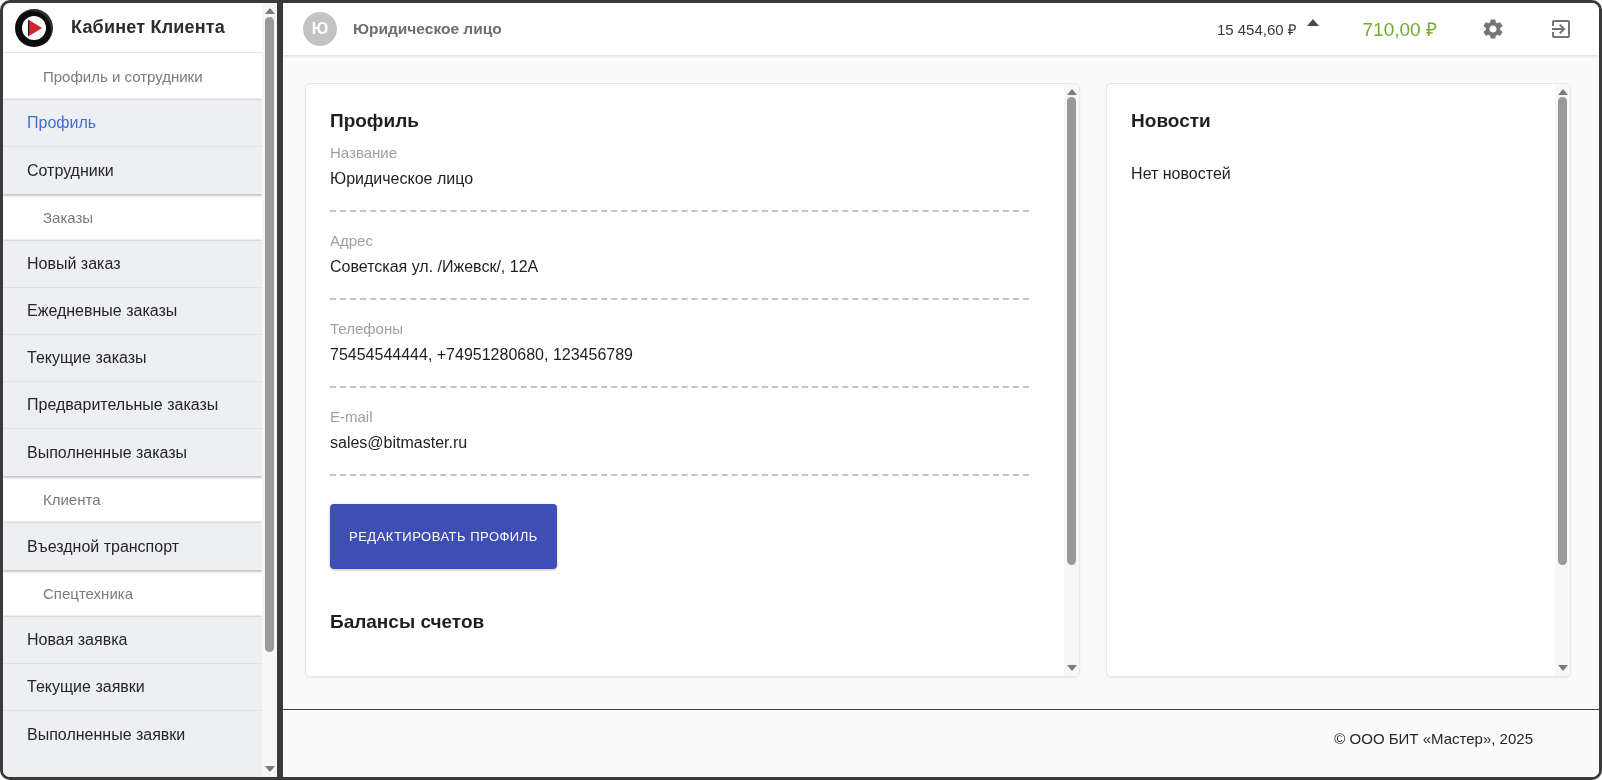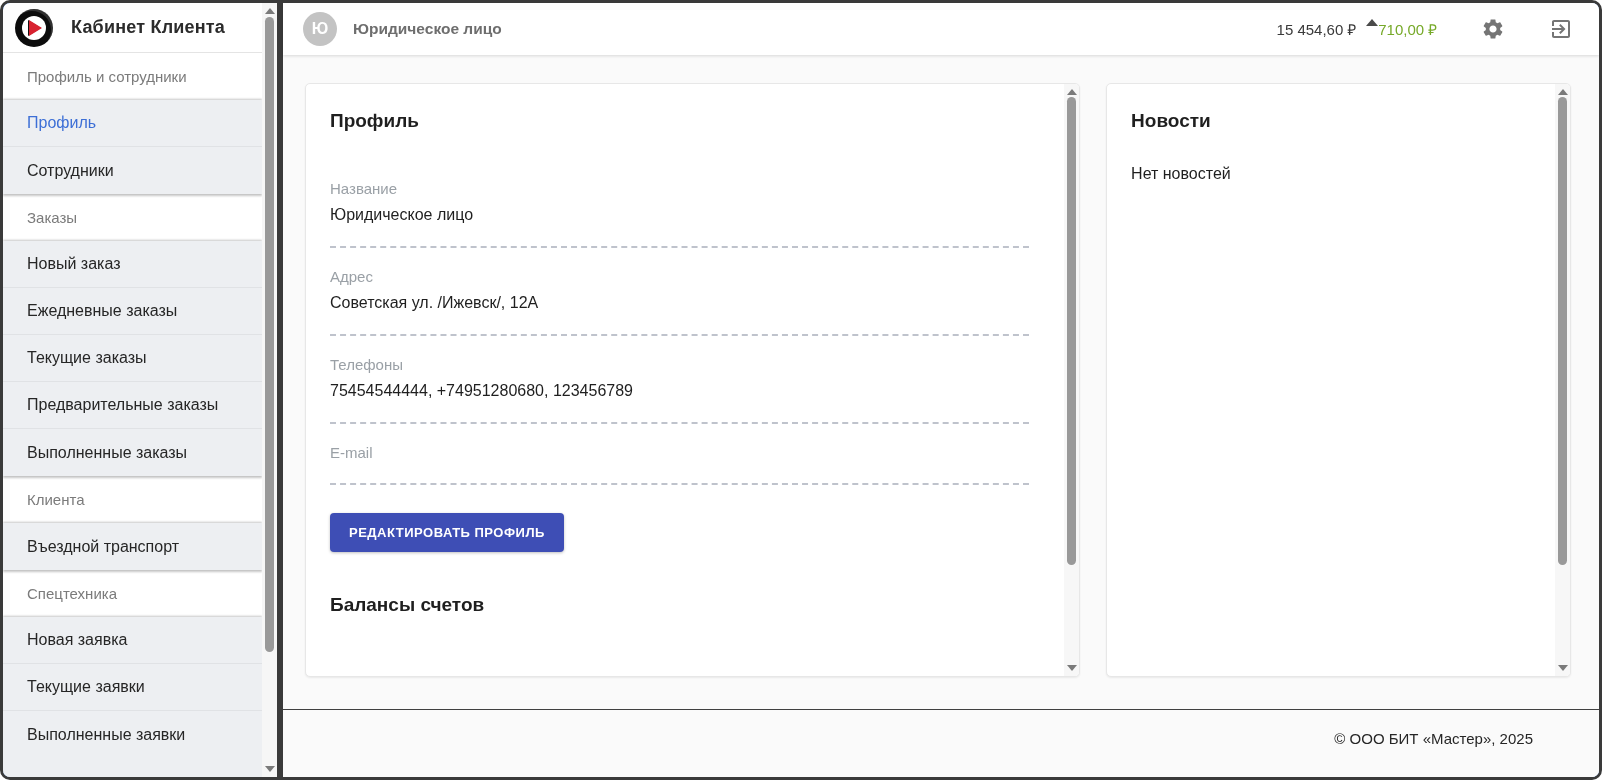--- a/index.html
+++ b/index.html
@@ -13,21 +13,21 @@
   .sidebar { width:259px; background:#fff; display:flex; flex-direction:column; flex-shrink:0; }
   .sidebar-header { height:50px; display:flex; align-items:center; padding:0 12px; border-bottom:1px solid #e4e4e4; flex-shrink:0; }
   .logo { width:38px; height:38px; border-radius:50%; background:#0c0c0c; position:relative; flex-shrink:0;
           box-shadow: inset -2px 2px 0 rgba(255,255,255,.15); }
   .logo .inner { position:absolute; left:7px; top:7px; width:24px; height:24px; background:#fff; border-radius:50%; }
   .logo .tri { position:absolute; left:14px; top:11px; width:0; height:0;
                border-left:13px solid #d8222f; border-top:8px solid transparent; border-bottom:8px solid transparent;
                filter: drop-shadow(-1px 0 0 #111); }
   .app-title { margin-left:18px; font-size:18px; font-weight:700; color:#2b2b2b; letter-spacing:.2px; }
   .sidebar-nav { flex:1; display:flex; flex-direction:column; overflow:hidden; }
-  .nav-header { height:47px; display:flex; align-items:center; padding-left:24px; color:#7b7b7b; font-size:15px; background:#fff; flex-shrink:0; }
+  .nav-header { height:47px; display:flex; align-items:center; padding-left:40px; color:#7b7b7b; font-size:15px; background:#fff; flex-shrink:0; }
   .nav-group { background:#edeff2; box-shadow:0 -1px 2px rgba(0,0,0,.22), 0 2px 2px rgba(0,0,0,.22); position:relative; z-index:1; flex-shrink:0; }
   .nav-group.grow { flex:1; }
   .nav-item { height:47px; display:flex; align-items:center; padding-left:24px; font-size:16px; color:#262626; cursor:pointer; border-bottom:1px solid rgba(0,0,0,.05); }
   .nav-item:last-child { border-bottom:none; }
   .nav-item.active { color:#3d6fd6; }
   
   .v-scroll { width:15px; background:#f6f6f6; position:relative; flex-shrink:0; }
   .sb-arrow { position:absolute; left:50%; transform:translateX(-50%); width:0; height:0; cursor:pointer; }
   .sb-arrow.up { top:5px; border-left:5px solid transparent; border-right:5px solid transparent; border-bottom:6px solid #7a7a7a; }
   .sb-arrow.down { bottom:5px; border-left:5px solid transparent; border-right:5px solid transparent; border-top:6px solid #7a7a7a; }
@@ -37,44 +37,44 @@
   
   .main { flex:1; display:flex; flex-direction:column; background:#fafafa; min-width:0; }
   .topbar { height:52px; background:#fff; display:flex; align-items:center; padding:0 22px 0 20px;
             box-shadow:0 1px 3px rgba(0,0,0,.14); position:relative; z-index:3; flex-shrink:0; }
   .avatar { width:34px; height:34px; border-radius:50%; background:#c3c3c3; color:#fff; font-weight:700; font-size:16px;
             display:flex; align-items:center; justify-content:center; flex-shrink:0; }
   .topbar-title { margin-left:16px; color:#6e6e6e; font-weight:700; font-size:15.5px; }
   .flex-spacer { flex:1; }
   .balance-main { display:flex; align-items:flex-start; color:#3a3a3a; font-size:15px; cursor:pointer; }
   .caret-up { width:0; height:0; border-left:6px solid transparent; border-right:6px solid transparent; border-bottom:7px solid #4a4a4a; margin-left:10px; }
-  .balance-bonus { color:#76a928; font-size:15px; }
+  .balance-bonus { color:#76a928; font-size:19px; margin-left:44px; }
   .icon-btn { background:none; border:none; cursor:pointer; display:flex; align-items:center; padding:4px; }
   .icon-btn.gear { margin-left:40px; }
   .icon-btn.exit { margin-left:36px; }
   .icon-btn svg { fill:#757575; }
   
   .content { flex:1; display:flex; gap:26px; padding:28px 28px 32px 22px; min-height:0; }
   .card { background:#fff; border:1px solid #e7e7e7; border-radius:5px; box-shadow:0 1px 2px rgba(0,0,0,.07);
           position:relative; overflow:hidden; }
   .profile-card { flex:1.67; }
   .news-card { flex:1; }
   .card .v-scroll { position:absolute; right:0; top:0; bottom:0; background:#f7f7f7; }
   .card-sb .sb-thumb { top:13px; height:79%; }
   .card-inner { padding:26px 50px 10px 24px; height:100%; }
   .card-title { font-size:19px; color:#1f1f1f; }
   
   .field { margin-top:20px; }
-  .field:first-of-type { margin-top:48px; }
+  .field:first-of-type { margin-top:12px; }
   .f-label { color:#9aa0a6; font-size:15px; }
   .f-value { color:#1f1f1f; font-size:16px; margin-top:9px; }
   .dashed { border:none; border-top:2px dashed #bfc3cc; margin-top:22px; }
   .edit-btn { margin-top:28px; background:#3e4eb5; color:#fff; border:none; border-radius:4px;
-              font-family:"Liberation Sans", sans-serif; font-size:13px; font-weight:700; letter-spacing:.5px;
-              padding:12px 19px; cursor:pointer; box-shadow:0 1px 3px rgba(0,0,0,.25); }
+              font-family:"Liberation Sans", sans-serif; font-size:13px; font-weight:400; letter-spacing:.5px;
+              padding:25px 19px; cursor:pointer; box-shadow:0 1px 3px rgba(0,0,0,.25); }
   .balances-title { font-size:19px; color:#1f1f1f; margin-top:42px; }
   
   .news-empty { margin-top:33px; font-size:16px; color:#1f1f1f; }
   
   .footer { border-top:1px solid #404040; background:#fafafa; padding:20px 66px 30px; text-align:right;
             font-size:15px; color:#262626; flex-shrink:0; }
 </style>
 </head>
 <body>
 
@@ -165,20 +165,21 @@
           <hr class="dashed">
 
           <div class="field">
             <div class="f-label">Телефоны</div>
             <div class="f-value">75454544444, +74951280680, 123456789</div>
           </div>
           <hr class="dashed">
 
           <div class="field">
             <div class="f-label">E-mail</div>
+            <div class="f-value">sales@bitmaster.ru</div>
           </div>
           <hr class="dashed">
 
           <button class="edit-btn">РЕДАКТИРОВАТЬ ПРОФИЛЬ</button>
 
           <h2 class="balances-title">Балансы счетов</h2>
           
           
         </div>
         <div class="v-scroll card-sb">

